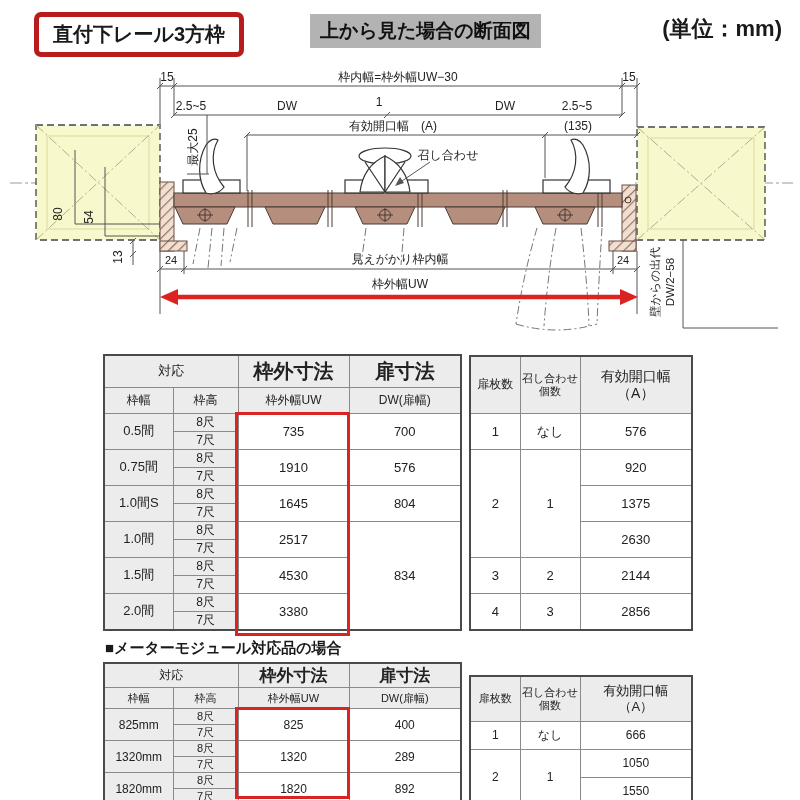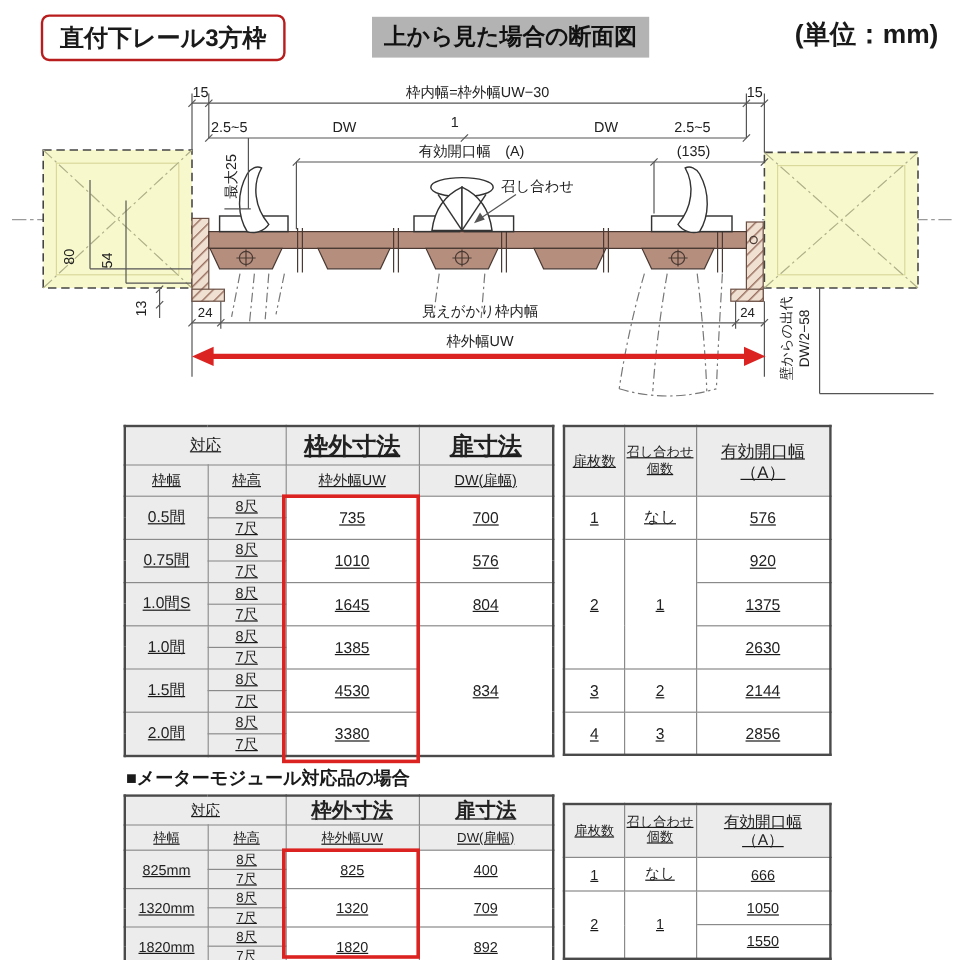--- a/index.html
+++ b/index.html
@@ -1,29 +1,29 @@
 <!DOCTYPE html>
 <html><head>
 <meta charset="utf-8">
 <style>
   html,body{margin:0;padding:0;}
   body{width:800px;height:800px;position:relative;background:#fff;
        font-family:"Liberation Sans","DejaVu Sans",sans-serif;color:#1a1a1a;overflow:hidden;}
   
   .hdr{position:absolute;top:12px;left:0;width:800px;height:40px;}
-  .titlebox{position:absolute;left:34px;top:0;border:2px solid #b91c1c;border-radius:7px;
+  .titlebox{position:absolute;left:34px;top:0;border:5px solid #b91c1c;border-radius:7px;
             padding:4px 14px;font-size:20px;font-weight:bold;background:#fff;}
   .subtitle{position:absolute;left:310px;top:2px;background:#b3b3b3;padding:4px 10px;
             font-size:19px;font-weight:bold;color:#111;}
   .unit{position:absolute;right:18px;top:2px;font-size:22px;font-weight:bold;}
   
   #diagram{position:absolute;left:0;top:52px;}
   #diagram text{font-family:"Liberation Sans","DejaVu Sans",sans-serif;fill:#222;}
   
-  .tblwrap{position:absolute;left:103px;display:flex;align-items:center;text-decoration:underline;}
+  .tblwrap{position:absolute;left:103px;display:flex;align-items:flex-end;}
   #t1wrap{top:354px;} #t2wrap{top:662px;}
   table{border-collapse:collapse;table-layout:fixed;border:2px solid #4a4a4a;background:#fff;}
   td{border:1px solid #8a8a8a;text-align:center;vertical-align:middle;padding:0;
      font-size:13px;color:#222;overflow:hidden;}
   .gap{width:7px;flex:0 0 7px;}
   .hd{background:#ececec;}
   .big{font-size:20px;font-weight:bold;}
   .big2{font-size:17px;font-weight:bold;}
   .sub{font-size:12px;}
   .sm{font-size:11px;}
@@ -247,39 +247,39 @@
           <td class="hd sub">8尺</td>
           <td rowspan="2">735</td>
           <td rowspan="2">700</td>
         </tr>
     <tr class="s">
           <td class="hd sub">7尺</td>
         </tr>
     <tr class="s">
           <td rowspan="2" class="hd">0.75間</td>
           <td class="hd sub">8尺</td>
-          <td rowspan="2">1010</td>
+          <td rowspan="2">1910</td>
           <td rowspan="2">576</td>
         </tr>
     <tr class="s">
           <td class="hd sub">7尺</td>
         </tr>
     <tr class="s">
           <td rowspan="2" class="hd">1.0間S</td>
           <td class="hd sub">8尺</td>
           <td rowspan="2">1645</td>
           <td rowspan="2">804</td>
         </tr>
     <tr class="s">
           <td class="hd sub">7尺</td>
         </tr>
     <tr class="s">
           <td rowspan="2" class="hd">1.0間</td>
           <td class="hd sub">8尺</td>
-          <td rowspan="2">1385</td>
+          <td rowspan="2">2517</td>
           <td rowspan="6">834</td>
         </tr>
     <tr class="s">
           <td class="hd sub">7尺</td>
         </tr>
     <tr class="s">
           <td rowspan="2" class="hd">1.5間</td>
           <td class="hd sub">8尺</td>
           <td rowspan="2">4530</td>
         </tr>
@@ -370,21 +370,21 @@
           <td rowspan="2" class="sub">825</td>
           <td rowspan="2" class="sub">400</td>
         </tr>
     <tr class="sb">
           <td class="hd sm">7尺</td>
         </tr>
     <tr class="sb">
           <td rowspan="2" class="hd sub">1320mm</td>
           <td class="hd sm">8尺</td>
           <td rowspan="2" class="sub">1320</td>
-          <td rowspan="2" class="sub">709</td>
+          <td rowspan="2" class="sub">289</td>
         </tr>
     <tr class="sb">
           <td class="hd sm">7尺</td>
         </tr>
     <tr class="sb">
           <td rowspan="2" class="hd sub">1820mm</td>
           <td class="hd sm">8尺</td>
           <td rowspan="2" class="sub">1820</td>
           <td rowspan="2" class="sub">892</td>
         </tr>

